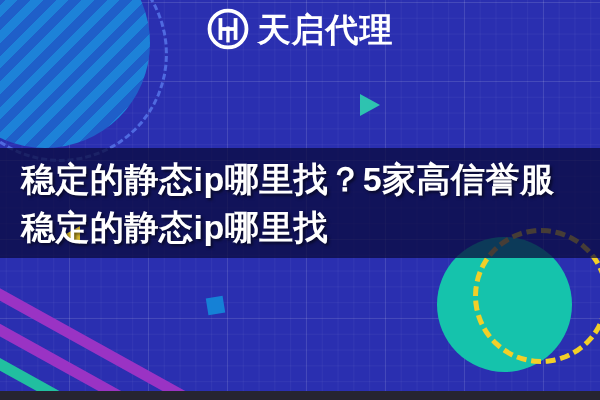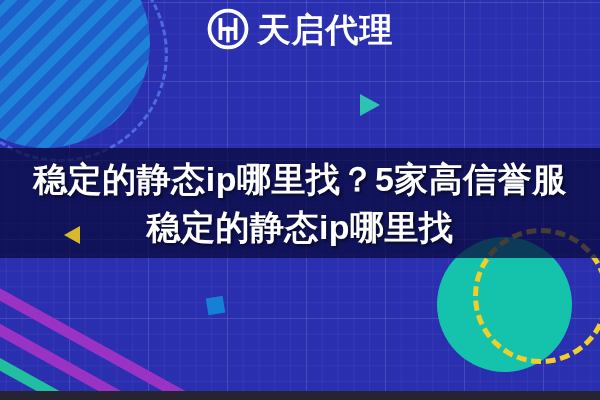--- a/index.html
+++ b/index.html
@@ -196,21 +196,21 @@
     line-height: 1;
     white-space: nowrap;
   }
 
   
   .headline {
     position: absolute;
     left: 0;
     right: 0;
     top: 155px;
-    text-align: center;
+    text-align: left;
     color: #ffffff;
     font-size: 34px;
     font-weight: bold;
     line-height: 48px;
     letter-spacing: 0.5px;
     text-shadow: 2px 2px 3px rgba(0,0,0,0.55);
     padding: 0 21px;
     box-sizing: border-box;
   }
   .headline-line {

